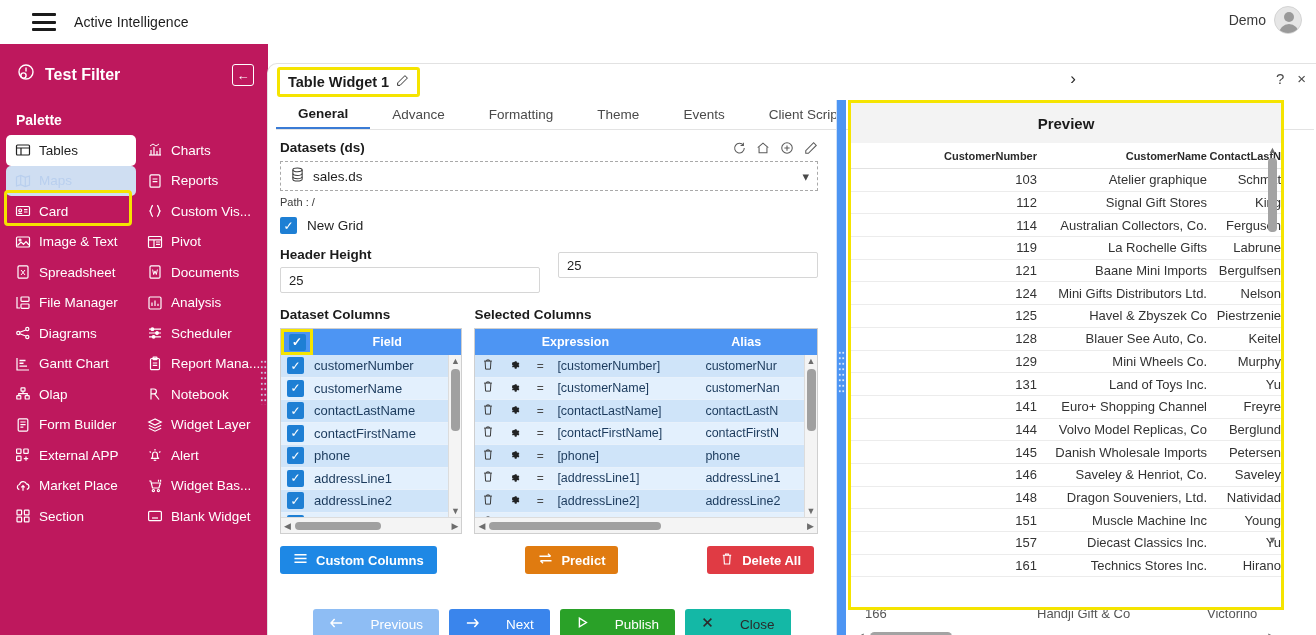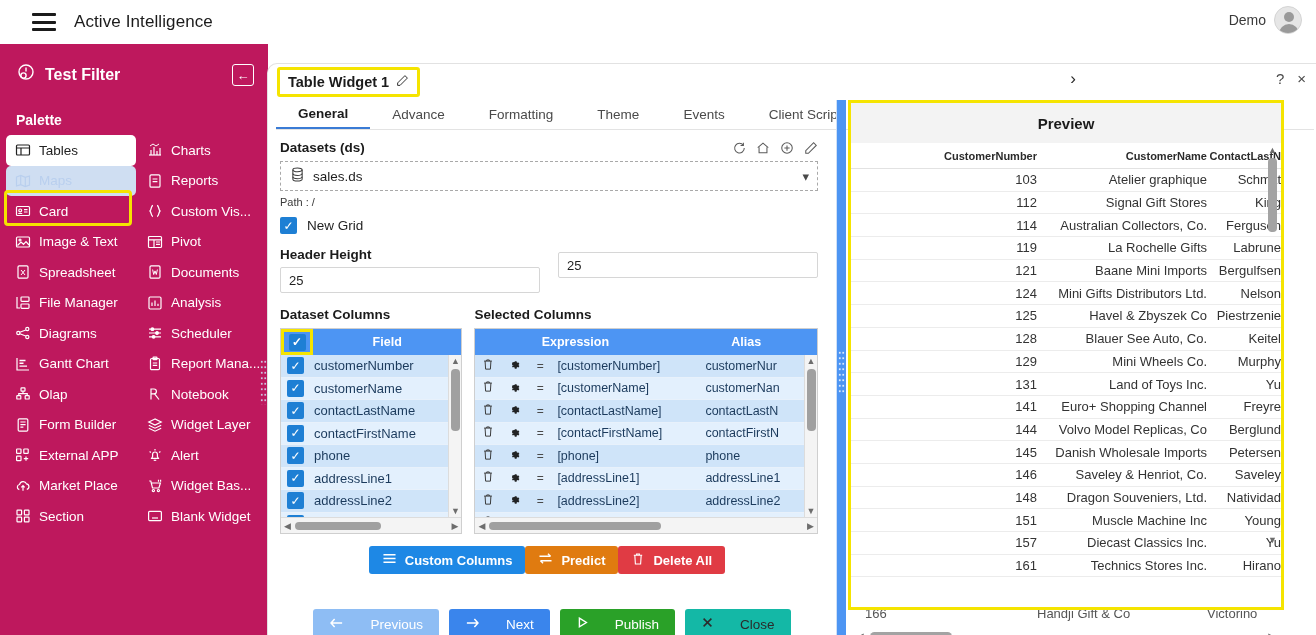--- a/index.html
+++ b/index.html
@@ -17,21 +17,21 @@
     position: absolute; left: 0; top: 0; width: 1316px; height: 44px;
     background: #ffffff; display: flex; align-items: center;
   }
   #hamburger {
     margin-left: 32px; width: 24px; height: 18px;
     display: flex; flex-direction: column; justify-content: space-between;
     cursor: pointer;
   }
   #hamburger i { display: block; height: 3px; background: #1b1b1b; border-radius: 1px; }
   #app-title {
-    margin-left: 18px; font-size: 17px; color: #1b1b1b; letter-spacing: .1px;
+    margin-left: 18px; font-size: 14px; color: #1b1b1b; letter-spacing: .1px;
   }
   #user-area {
     position: absolute; right: 14px; top: 6px;
     display: flex; align-items: center; gap: 8px; cursor: pointer;
   }
   #user-name { font-size: 14px; color: #3a3a3a; }
   #avatar {
     width: 28px; height: 28px; border-radius: 50%;
     background: #e6e6e6; border: 1px solid #d4d4d4;
     position: relative; overflow: hidden;
@@ -213,21 +213,21 @@
     font-size: 12.5px; color: #1b3a5c; background: #cfe4f9;
     border-bottom: 1px solid #e8f1fb;
   }
   .srow.alt { background: #e3f0fd; }
   .srow .ic { width: 26px; text-align: center; color: #2b2b2b; font-size: 13px; cursor: pointer; }
   .srow .eq { width: 26px; text-align: center; color: #4a4a4a; font-size: 12px; }
   .srow .expr { width: 146px; padding-left: 4px; }
   .srow .alias { flex: 1; padding-left: 6px; overflow: hidden; white-space: nowrap; }
 
   
-  #actionbtns { display: flex; gap: 0; margin-top: 12px; justify-content: center; padding-right: 4px; }
+  #actionbtns { display: flex; gap: 0; margin-top: 12px; justify-content: space-between; padding-right: 4px; }
   .abtn {
     height: 28px; padding: 0 13px; border: none; border-radius: 3px;
     color: #fff; font-size: 13px; font-weight: bold; cursor: pointer;
     display: inline-flex; align-items: center; gap: 8px;
     font-family: "Liberation Sans", sans-serif;
   }
 
   
   #footer {
     position: absolute; left: 0; bottom: 8px; width: 568px;

